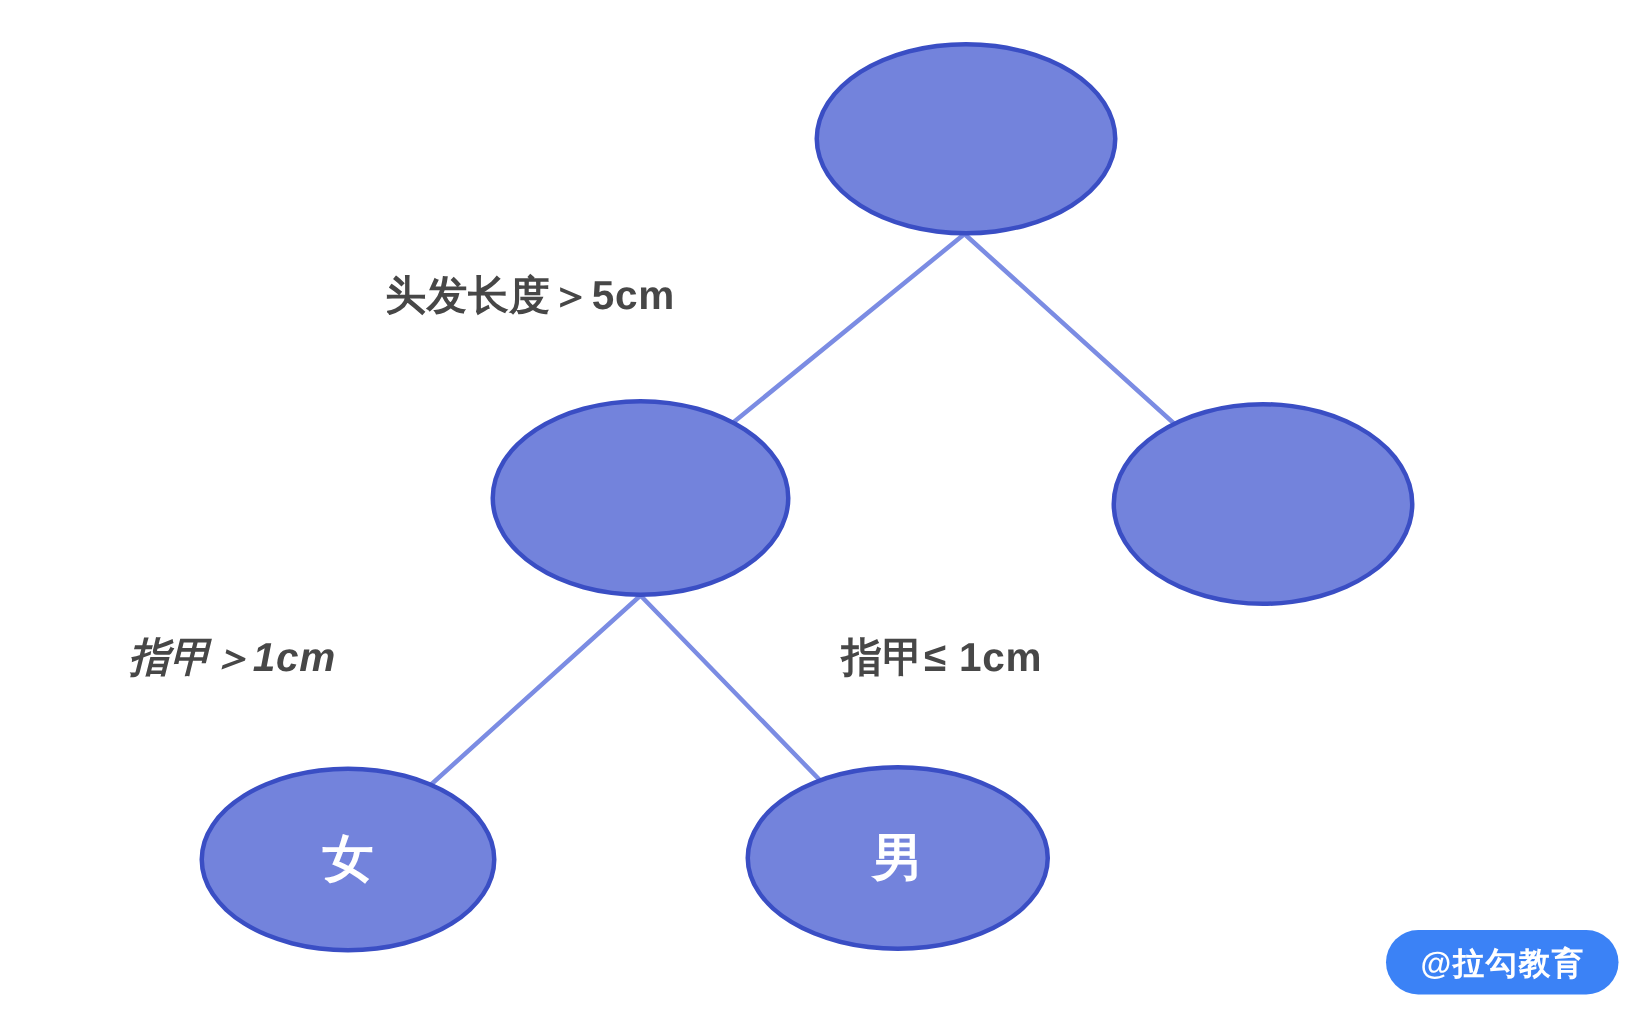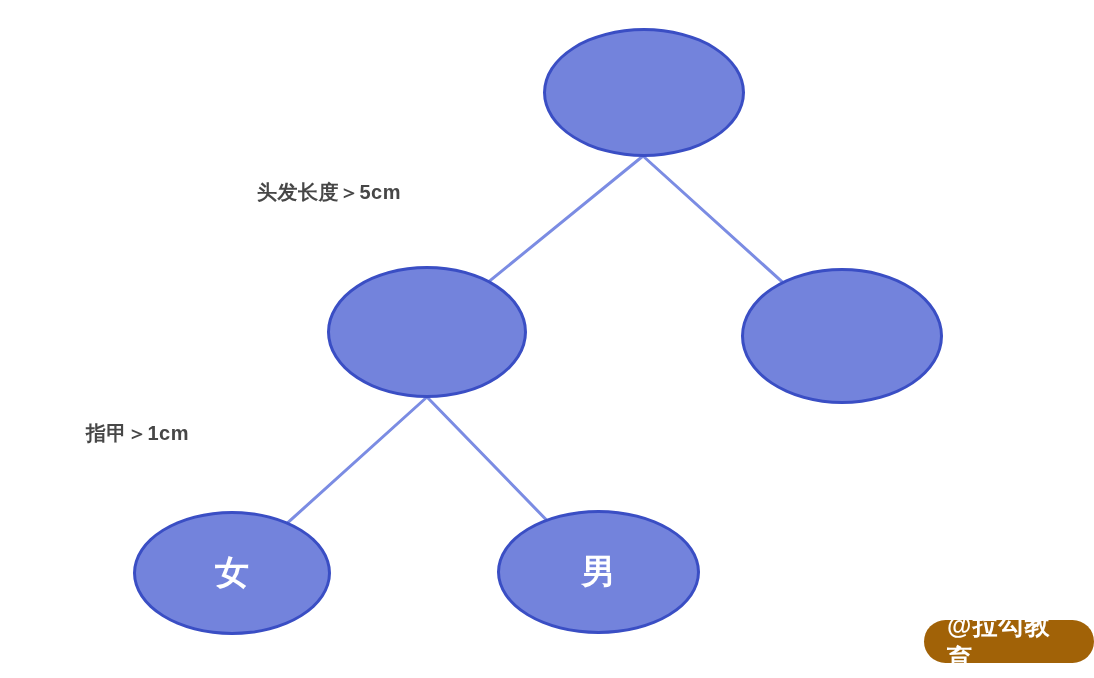--- a/index.html
+++ b/index.html
@@ -34,42 +34,42 @@
     font-size: 34px;
     font-weight: 600;
   }
   .node-root      { left: 543px; top:  28px; width: 202px; height: 129px; }
   .node-hairlong  { left: 327px; top: 266px; width: 200px; height: 132px; }
   .node-hairshort { left: 741px; top: 268px; width: 202px; height: 136px; }
   .node-female    { left: 133px; top: 511px; width: 198px; height: 124px; }
   .node-male      { left: 497px; top: 510px; width: 203px; height: 124px; }
   .edge-label {
     position: absolute;
-    font-size: 20px;
+    font-size: 27px;
     font-weight: 700;
     color: #474747;
     white-space: nowrap;
     letter-spacing: 0.5px;
   }
   .lbl-hair-gt { left: 257px; top: 179px; }
   .lbl-hair-le { left: 756px; top: 179px; }
-  .lbl-nail-gt { left:  86px; top: 420px; }
+  .lbl-nail-gt { left:  86px; top: 420px; font-style: italic; }
   .lbl-nail-le { left: 561px; top: 420px; }
   .watermark {
     position: absolute;
     left: 924px; top: 620px;
     height: 43px;
     padding: 0 23px;
     border-radius: 22px;
-    background: #a16207;
+    background: #3b82f6;
     display: flex;
     align-items: center;
     justify-content: center;
     color: #ffffff;
-    font-size: 25px;
+    font-size: 21px;
     font-weight: 600;
     letter-spacing: 1px;
   }
 </style>
 </head>
 <body>
 
 <div id="canvas">
 
   <svg id="edges" viewBox="0 0 1094 678" xmlns="http://www.w3.org/2000/svg">
@@ -97,18 +97,19 @@
 
   <div class="node node-male">
     <span>男</span>
   </div>
 
   <div class="edge-label lbl-hair-gt">头发长度＞5cm</div>
 
 
   <div class="edge-label lbl-nail-gt">指甲＞1cm</div>
 
+  <div class="edge-label lbl-nail-le">指甲≤ 1cm</div>
 
   <div class="watermark">
     <span>@拉勾教育</span>
   </div>
 
 </div>
 
 </body></html>

